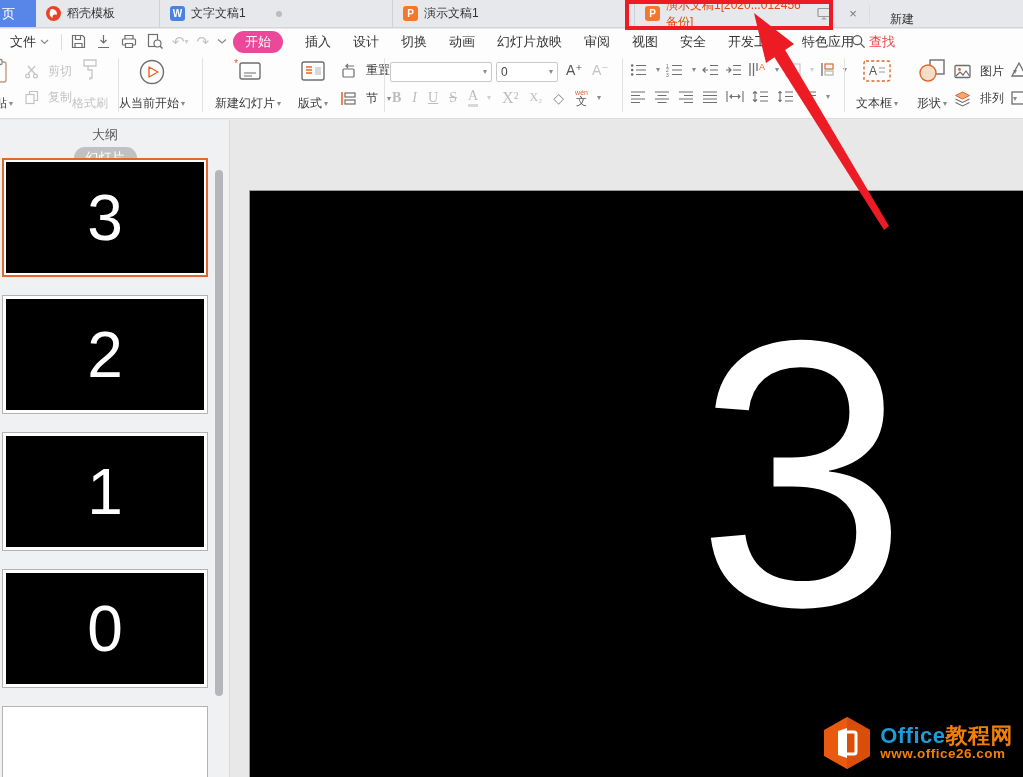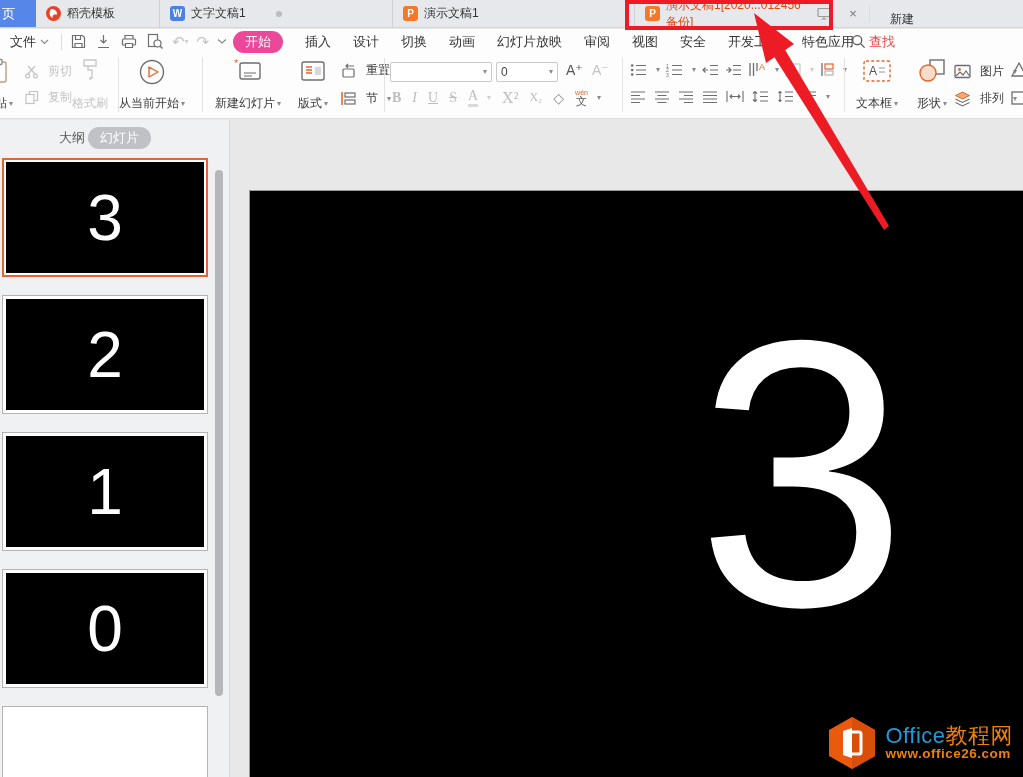--- a/index.html
+++ b/index.html
@@ -39,39 +39,39 @@
   .dis { color:#c3c3c3; }
   .combo { border:1px solid #c9c9c9; border-radius:2px; background:#fff; height:20px; display:flex; align-items:center; justify-content:space-between; padding:0 4px; color:#444; }
   .caret { font-size:8px; color:#8a8a8a; line-height:1; }
   .fmt-letter { font-size:14px; color:#bdbdbd; font-family:"Liberation Serif",serif; }
   .pinyin { display:flex; flex-direction:column; align-items:center; line-height:1; }
   .pinyin .py { font-size:7px; color:#e2672e; }
   .pinyin .hz { font-size:11px; color:#555; }
 
   
   .sidebar { position:absolute; left:0; top:120px; width:230px; height:657px; background:#f0f1f2; border-right:1px solid #d9d9d9; }
-  .pane-hdr { position:absolute; left:0; top:6px; width:210px; height:24px; display:flex; align-items:center; justify-content:center; gap:3px; }
+  .pane-hdr { position:absolute; left:0; top:6px; width:210px; height:24px; display:flex; align-items:center; gap:3px;flex-direction:column; }
   .pane-tab { color:#5a5a5a; font-size:13px; }
   .pane-tab.pill { background:#bfc1c4; color:#fff; border-radius:11px; padding:2px 12px; }
   .thumb { position:absolute; left:2px; width:206px; height:119px; background:#fff; border:1px solid #b3b3b3; padding:3px; }
   .thumb.sel { border:2px solid #e2672e; padding:2px; }
   .thumb .inner { width:100%; height:100%; background:#000; color:#fff; display:flex; align-items:center; justify-content:center; font-size:64px; }
   .thumb .inner.white { background:#fff; }
   .sb-scroll { position:absolute; left:215px; top:30px; width:8px; height:620px; }
   .sb-thumb { position:absolute; left:0; top:20px; width:8px; height:526px; background:#b4b6b9; border-radius:4px; }
 
   
   .canvas { position:absolute; left:230px; top:120px; width:793px; height:657px; background:#e8e8e9; }
   .slide { position:absolute; left:19px; top:70px; width:774px; height:587px; background:#000; border:1px solid #9a9a9a; border-right:none; border-bottom:none; }
   .slide-num { position:absolute; left:442px; top:93px; width:220px; color:#fff; font-size:380px; line-height:380px; text-align:center; }
 
   
   .watermark { position:absolute; right:10px; bottom:6px; display:flex; align-items:center; gap:7px; }
   .wm-text { display:flex; flex-direction:column; line-height:1.05; }
-  .wm-line1 { font-size:22px; font-weight:normal; letter-spacing:0.5px; }
+  .wm-line1 { font-size:22px; font-weight:bold; letter-spacing:0.5px; }
   .wm-blue { color:#1e9cd7; }
   .wm-orange { color:#f0800a; }
   .wm-url { font-size:13.5px; font-weight:bold; color:#f0800a; letter-spacing:0.5px; }
 
   
   .annot { position:absolute; left:0; top:0; width:1023px; height:777px; pointer-events:none; z-index:50; }
   svg.ic { display:block; }
 </style>
 </head>
 <body>

